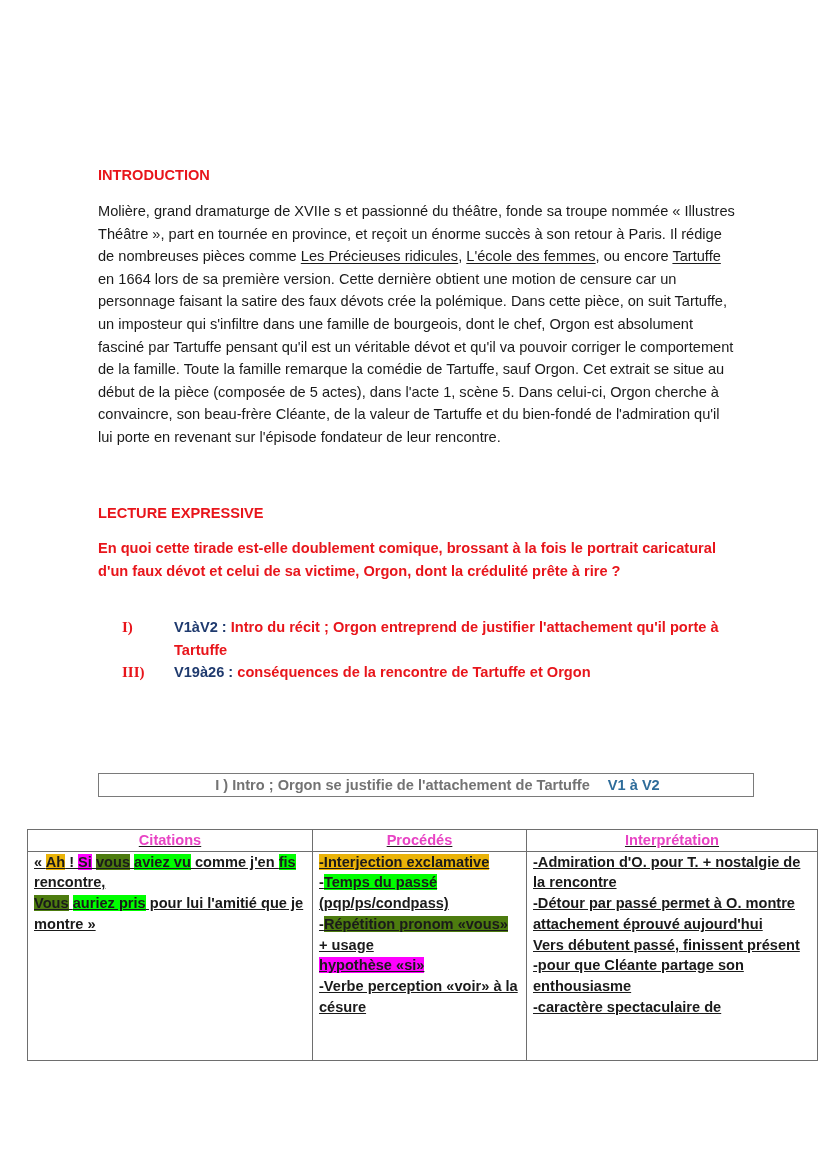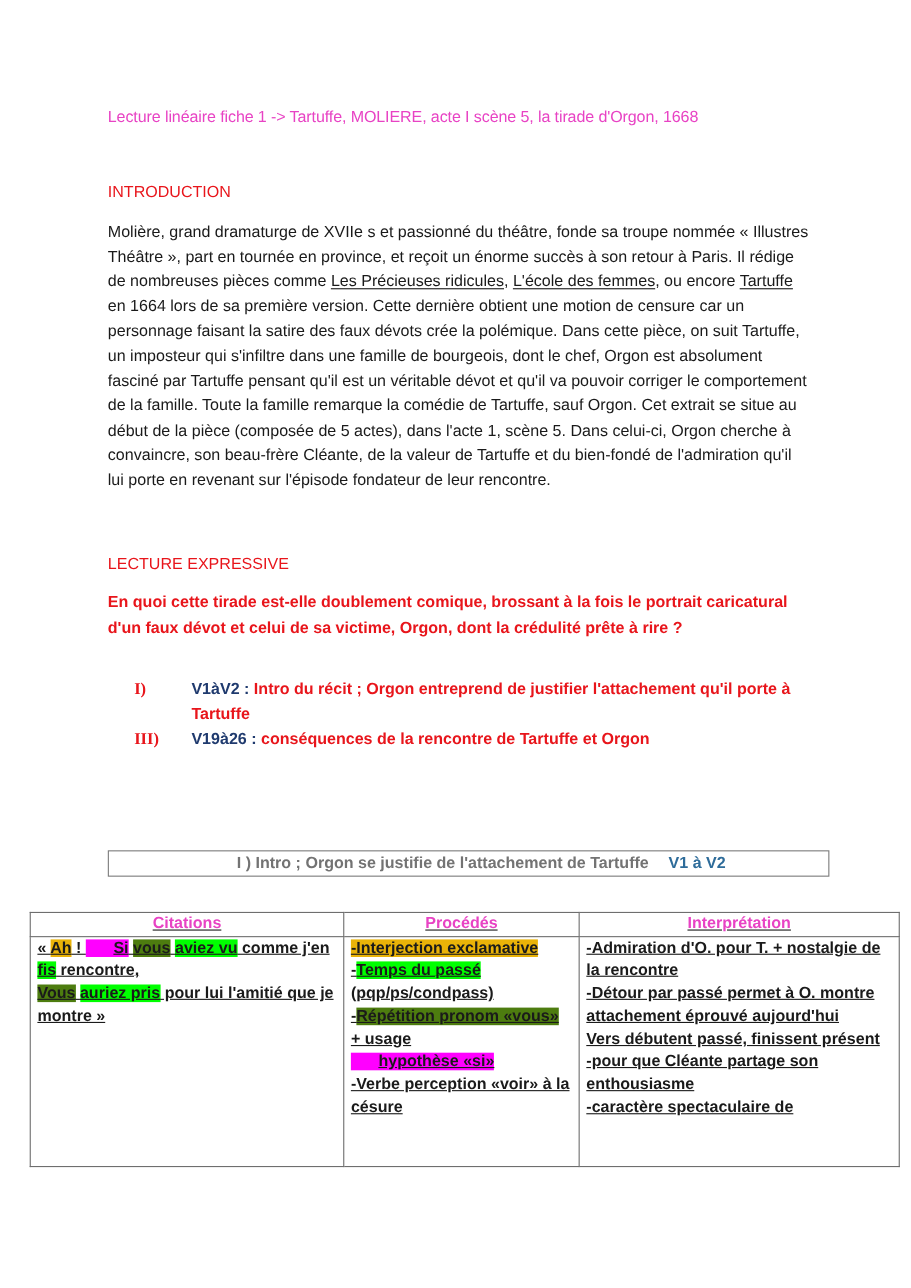--- a/index.html
+++ b/index.html
@@ -1,48 +1,47 @@
 <!DOCTYPE html>
 <html><head>
   <meta charset="utf-8">
   <style>
     html, body { margin: 0; padding: 0; background: #ffffff; }
     body { width: 828px; height: 1171px; position: relative; overflow: hidden;
            font-family: "Liberation Sans", "DejaVu Sans", sans-serif; color: #1a1a1a; }
     .page { position: absolute; left: 0; top: 0; width: 828px; height: 1171px; }
     .title { position: absolute; left: 98px; top: 99px; font-size: 14.6px; color: #e843c4; white-space: nowrap; letter-spacing: -0.1px; }
-    .h-red { position: absolute; left: 98px; font-size: 14.6px; font-weight: normal; color: #e8151b; white-space: nowrap; }
+    .h-red { position: absolute; left: 98px; font-size: 14.6px; font-weight: bold; color: #e8151b; white-space: nowrap; }
     .intro { position: absolute; left: 98px; top: 200px; width: 640px; font-size: 14.6px; line-height: 22.6px; color: #1a1a1a; }
     .intro u { text-underline-offset: 2px; }
     .problem { position: absolute; left: 98px; top: 537px; width: 640px; font-size: 14.6px; line-height: 22.6px; font-weight: bold; color: #e8151b; }
     .plan { position: absolute; left: 122px; top: 616px; width: 620px; font-size: 14.6px; line-height: 22.6px; font-weight: bold; }
     .plan-item { display: flex; }
     .plan-num { width: 52px; flex: none; color: #e8151b; font-family: "Liberation Serif", "DejaVu Serif", serif; font-size: 15px; }
     .plan-body { flex: 1; color: #e8151b; }
     .plan-verses { color: #1f3a6e; }
     .section-box { position: absolute; left: 98px; top: 773px; width: 654px; height: 22px; border: 1.5px solid #7a7a7a; box-sizing: content-box;
                    display: flex; align-items: center; justify-content: center; font-size: 14.6px; font-weight: bold; }
     .section-title { color: #737373; margin-left: 23px; }
     .section-verses { color: #2e6c9a; margin-left: 18px; }
     table.grid { position: absolute; left: 27px; top: 829px; width: 790px; border-collapse: collapse; table-layout: fixed; font-size: 14.6px; font-weight: bold; text-decoration: underline; }
     table.grid th, table.grid td { border: 1.3px solid #6e6e6e; vertical-align: top; padding: 0 6px; line-height: 20.7px; }
     table.grid th { color: #e843c4; font-weight: bold; text-align: center; height: 20px; padding: 0; }
     table.grid td { height: 208px; color: #1a1a1a; }
     .hl-yellow { background: #eab308; }
-    .hl-magenta { background: #ff00ff; padding-left: 25px; }
+    .hl-magenta { background: #ff00ff; }
     .hl-cyan { background: #4d7c0f; }
     .hl-green { background: #00ff00; }
     .line { display: block; }
   </style>
 </head>
 <body>
 
 <div class="page">
 
-  <div class="title">Lecture linéaire fiche 1 -&gt; Tartuffe, MOLIERE, acte I scène 5, la tirade d'Orgon, 1668</div>
 
   <div class="h-red" style="top:167px;">INTRODUCTION</div>
 
   <div class="intro"><span>Molière, grand dramaturge de XVIIe s et passionné du théâtre, fonde sa troupe nommée « Illustres Théâtre », part en tournée en province, et reçoit un énorme succès à son retour à Paris. Il rédige de nombreuses pièces comme </span><u>Les Précieuses ridicules</u><span>, </span><u>L'école des femmes</u><span>, ou encore </span><u>Tartuffe</u><span> en 1664 lors de sa première version. Cette dernière obtient une motion de censure car un personnage faisant la satire des faux dévots crée la polémique. Dans cette pièce, on suit Tartuffe, un imposteur qui s'infiltre dans une famille de bourgeois, dont le chef, Orgon est absolument fasciné par Tartuffe pensant qu'il est un véritable dévot et qu'il va pouvoir corriger le comportement de la famille. Toute la famille remarque la comédie de Tartuffe, sauf Orgon. Cet extrait se situe au début de la pièce (composée de 5 actes), dans l'acte 1, scène 5. Dans celui-ci, Orgon cherche à convaincre, son beau-frère Cléante, de la valeur de Tartuffe et du bien-fondé de l'admiration qu'il lui porte en revenant sur l'épisode fondateur de leur rencontre.</span></div>
 
   <div class="h-red" style="top:505px;">LECTURE EXPRESSIVE</div>
 
   <div class="problem">En quoi cette tirade est-elle doublement comique, brossant à la fois le portrait caricatural d'un faux dévot et celui de sa victime, Orgon, dont la crédulité prête à rire ?</div>
 
   <div class="plan">

